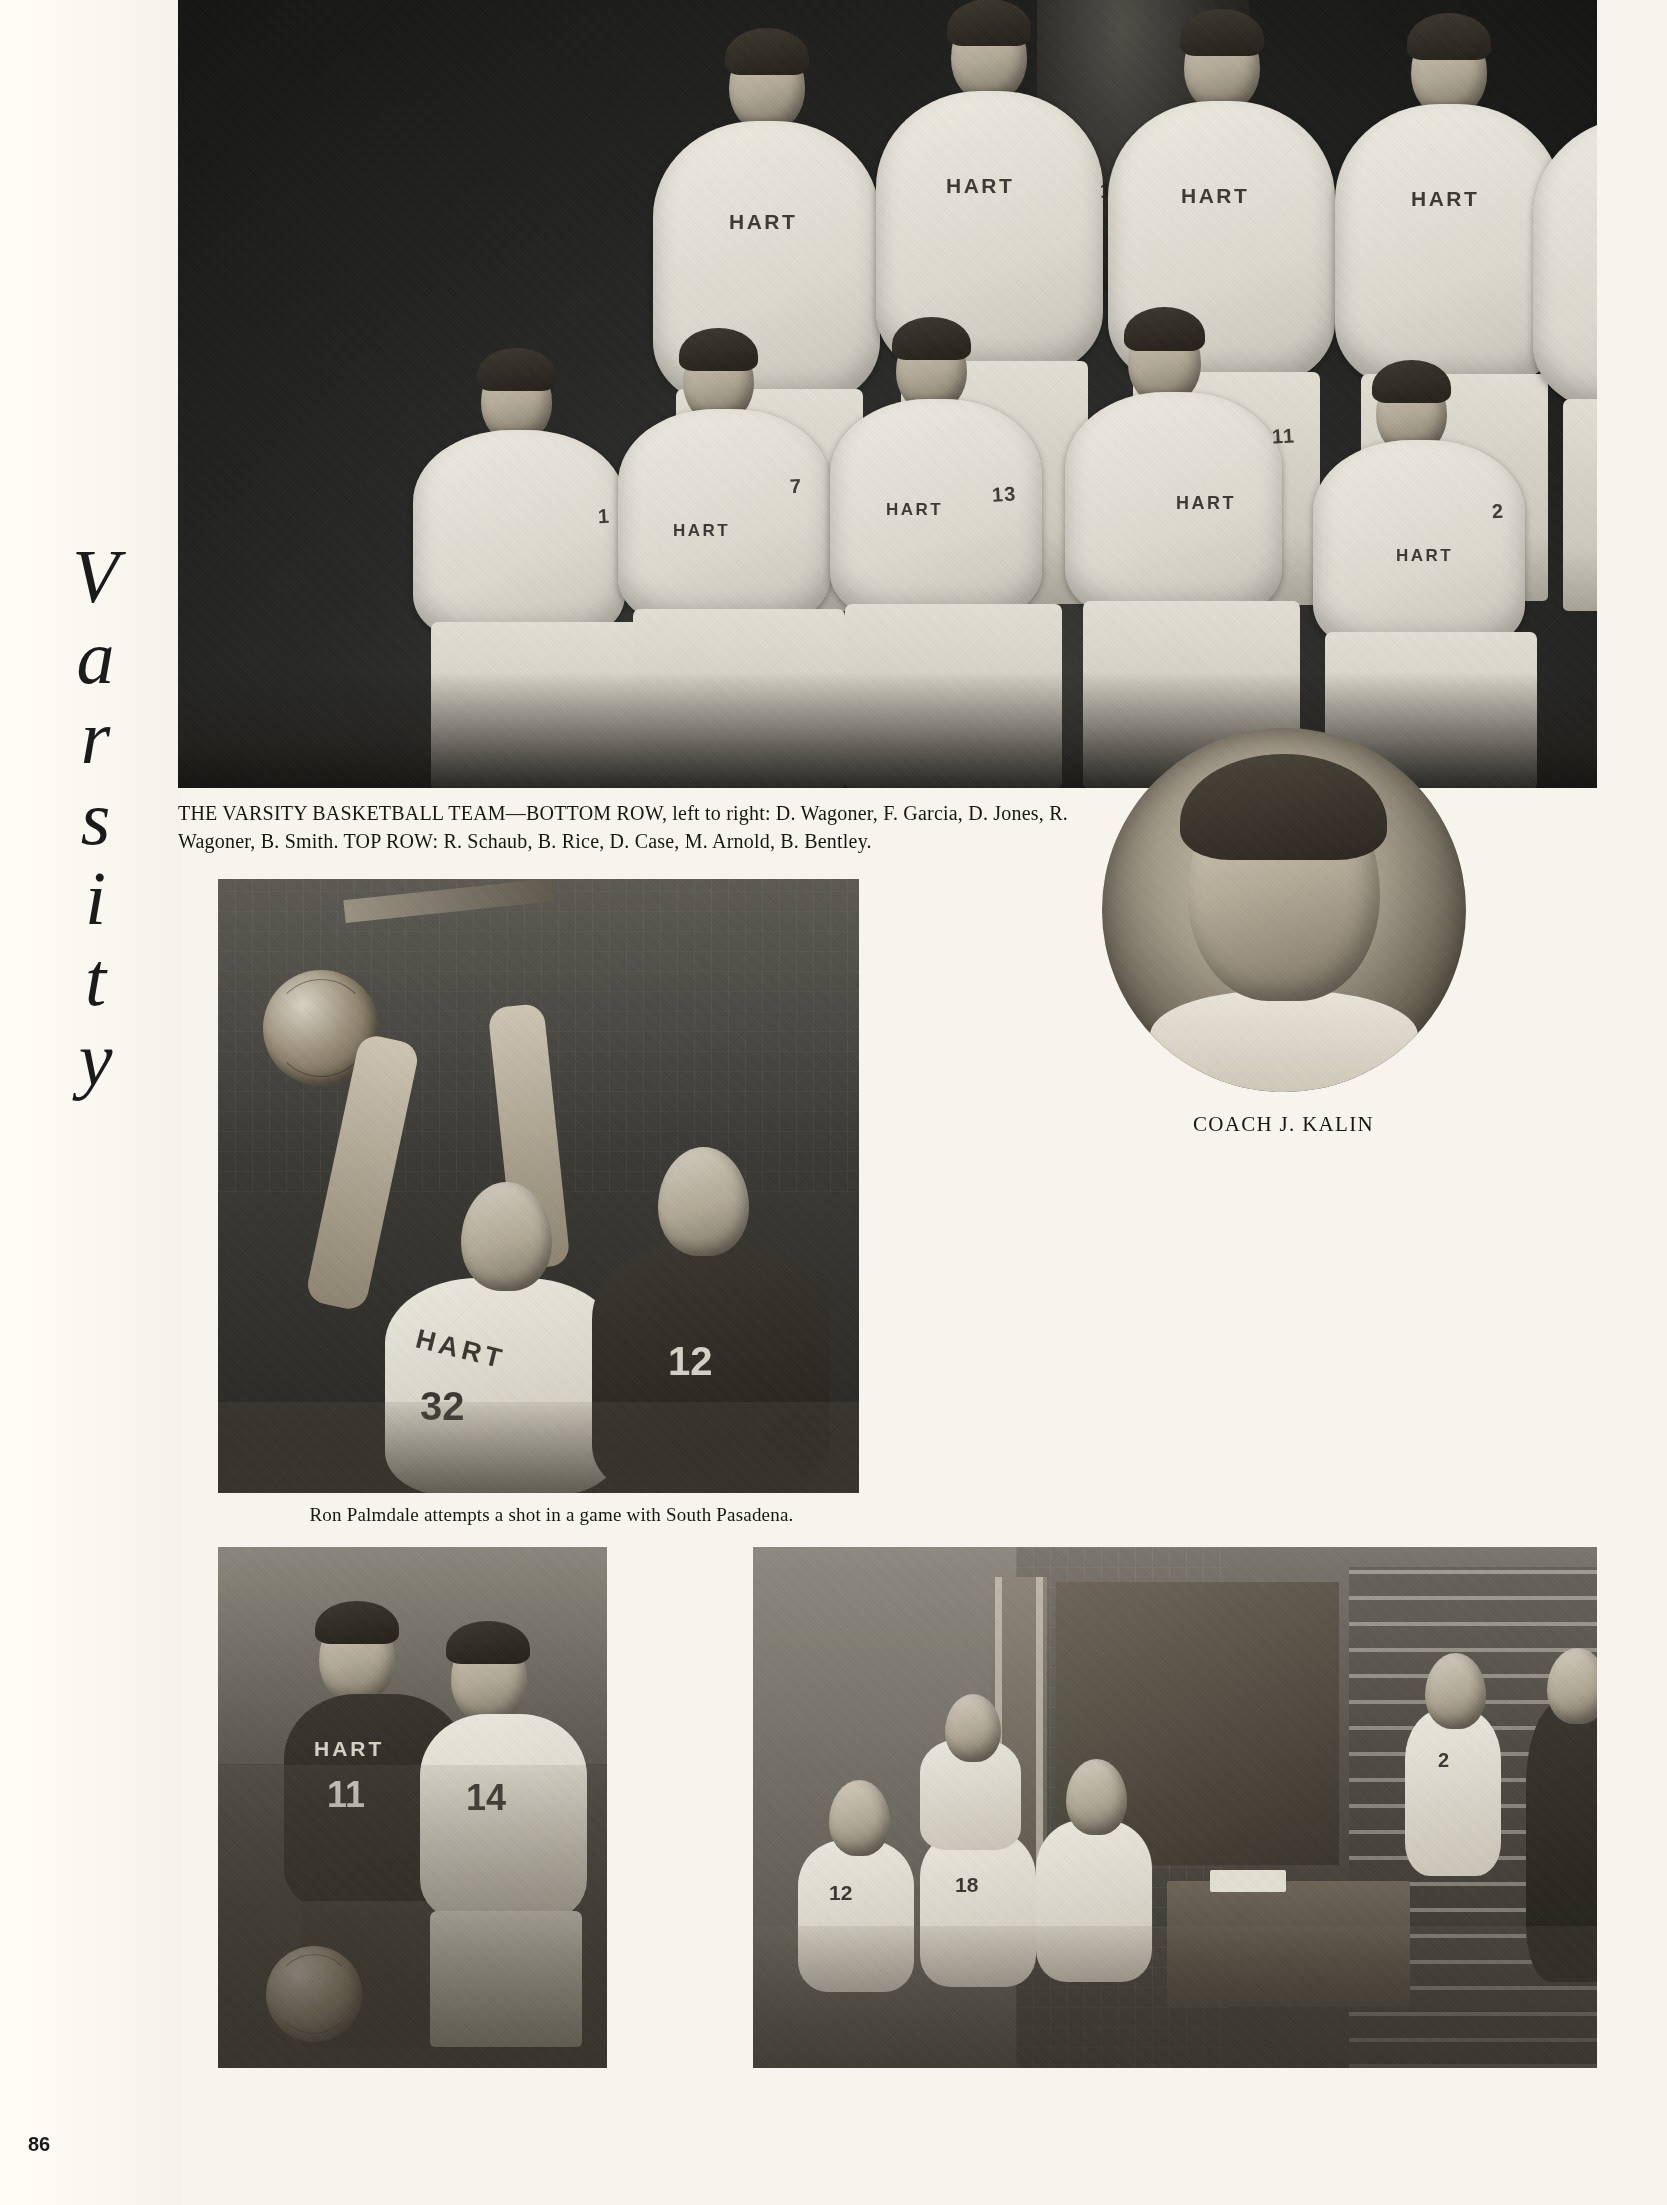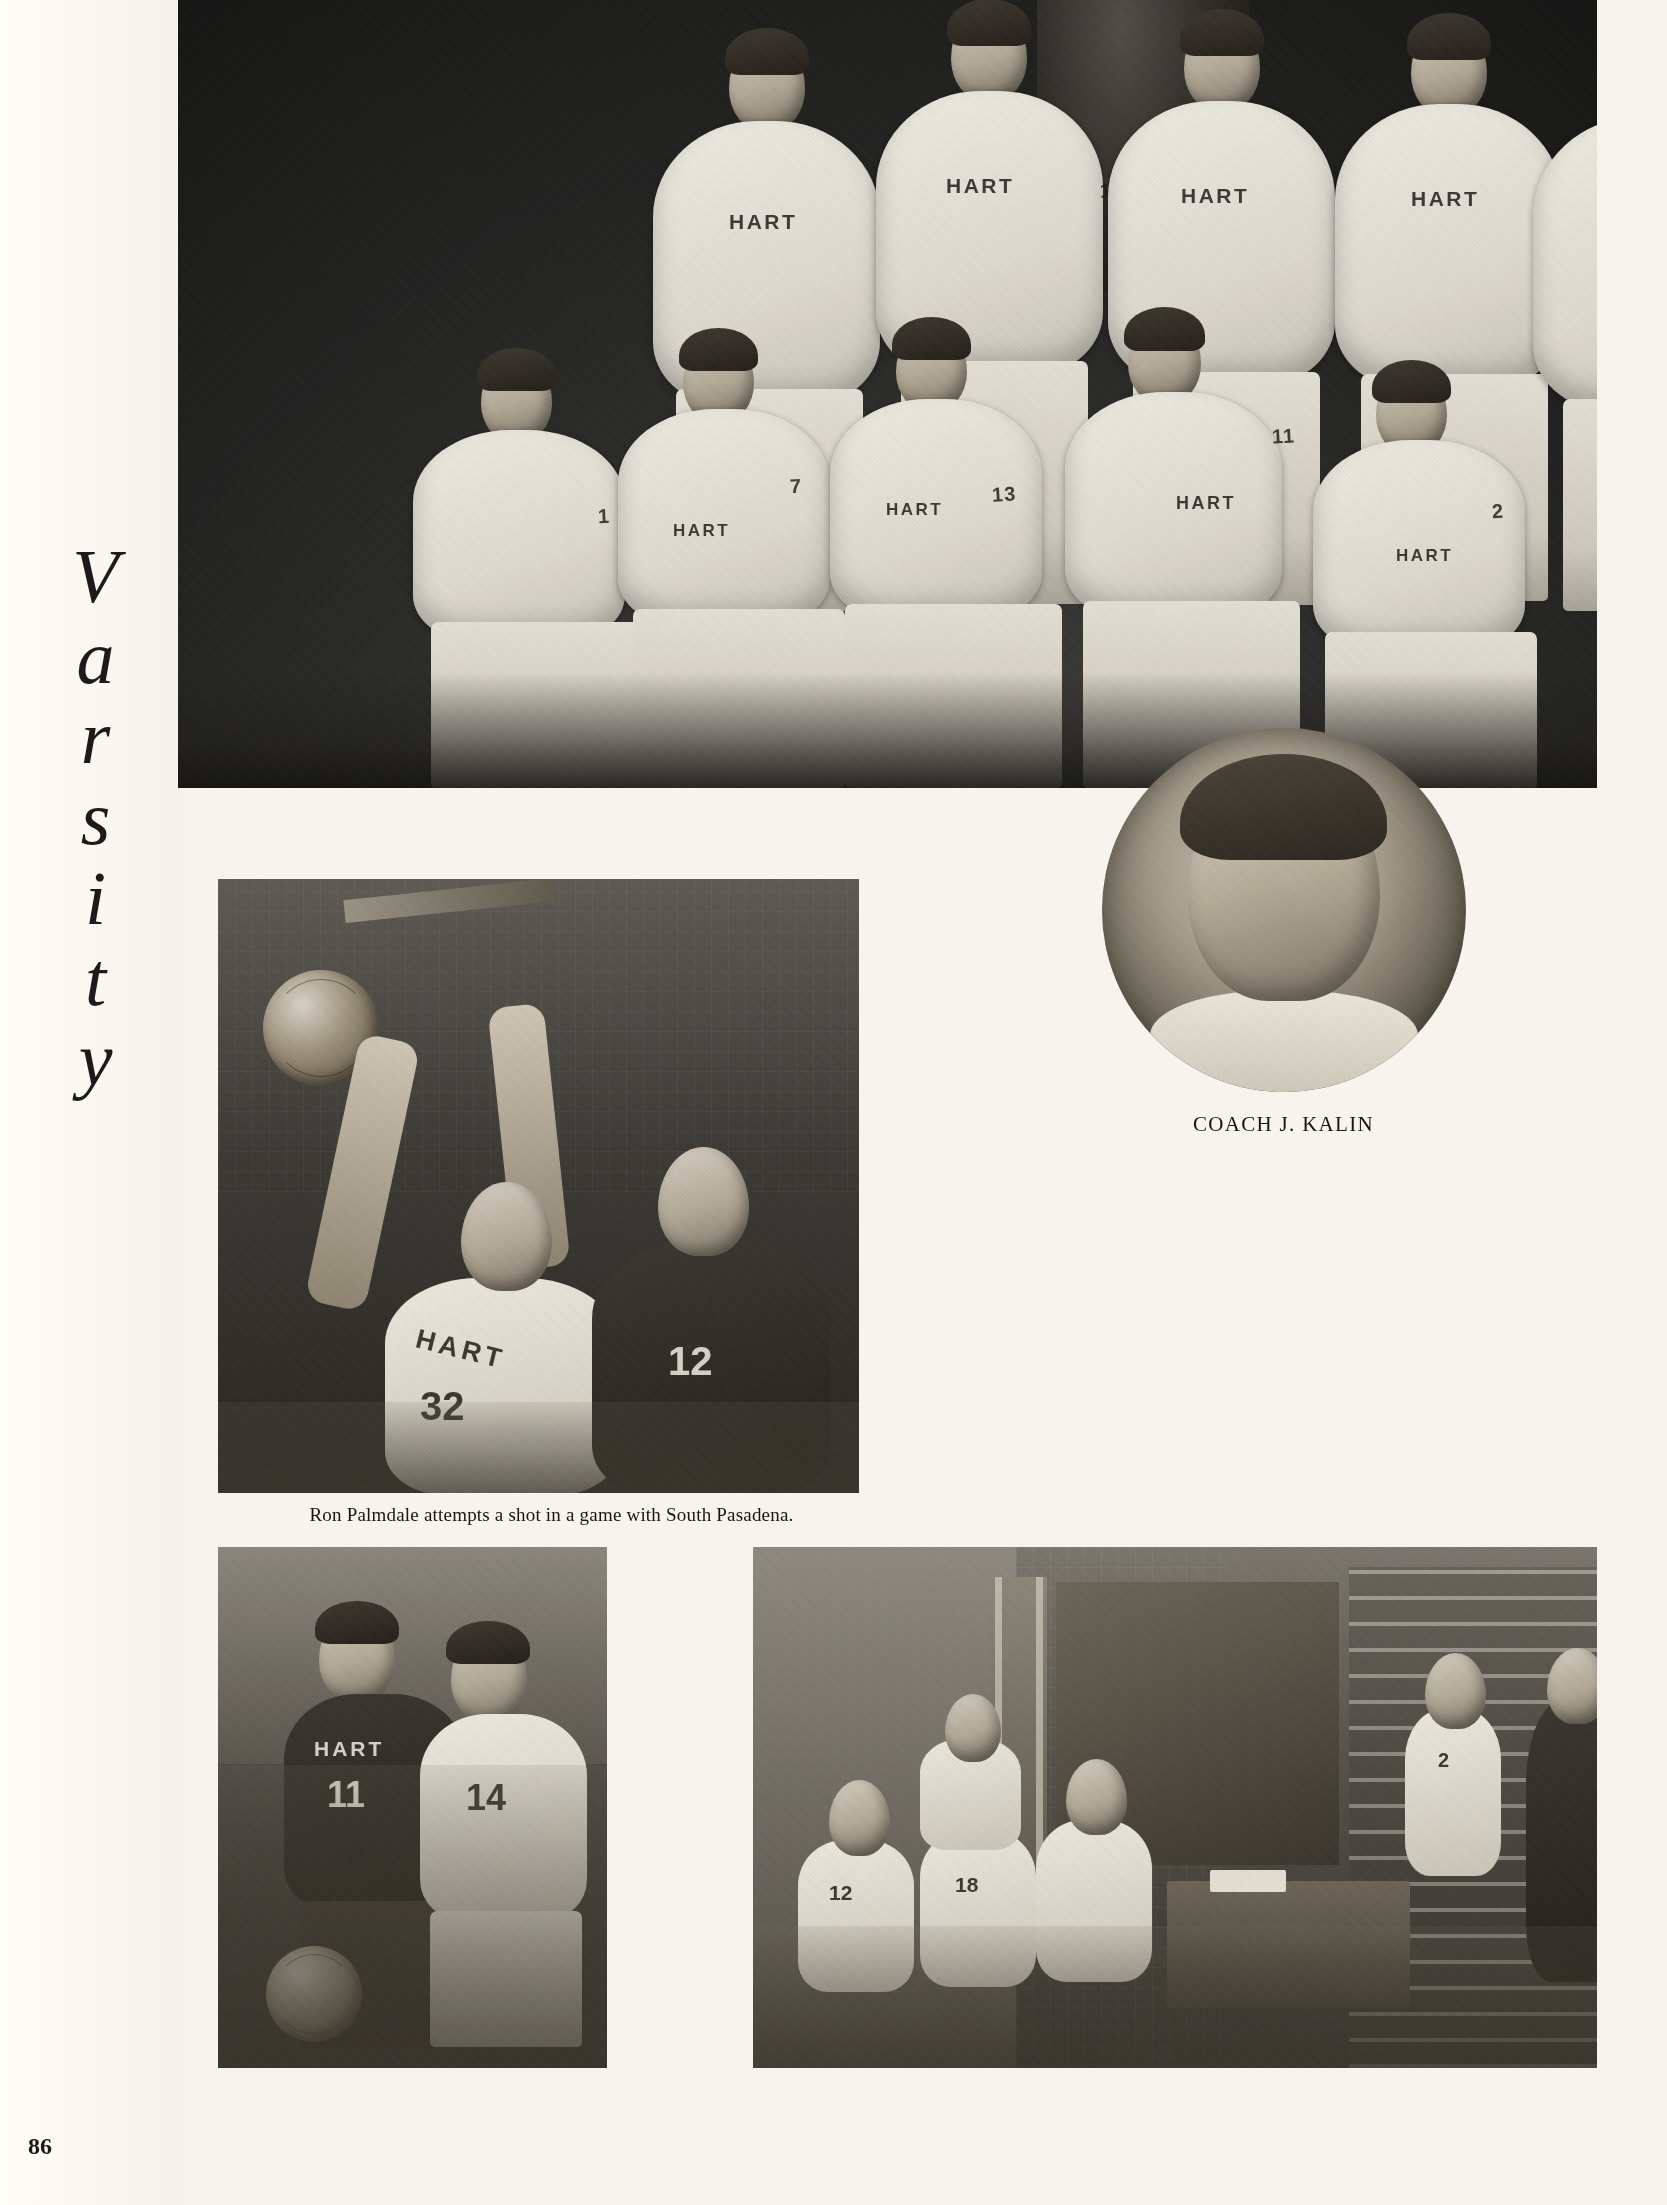--- a/index.html
+++ b/index.html
@@ -275,23 +275,23 @@
     line-height: 1.4;
   }
   #locker-caption {
     left: 753px; top: 2093px; width: 844px;
     font-size: 19px;
     text-align: center;
   }
   #page-number {
     position: absolute;
     left: 28px; top: 2133px;
-    font-family: Liberation Serif, serif;
+    font-family: Liberation Sans, sans-serif;
     font-weight: bold;
-    font-size: 24px;
+    font-size: 20px;
     color: #1a1a1a;
   }
 </style>
 </head>
 <body>
 
 <div class="page">
 
   <div class="varsity-word">
     <span>V</span>
@@ -369,20 +369,21 @@
       <div class="hair" style="left:1194px; top:360px; width:79px; height:43px;"></div>
       <div class="jersey" style="left:1135px; top:440px; width:212px; height:212px;"></div>
       <div class="jnum" style="left:1314px; top:500px;">2</div>
       <div class="jteam" style="left:1218px; top:546px; font-size:17px;">HART</div>
       <div class="legs" style="left:1147px; top:632px; width:212px; height:157px;"></div>
     </div>
     <div class="floorband"></div>
     <div class="grain"></div>
   </div>
 
+  <div class="caption" id="team-caption">THE VARSITY BASKETBALL TEAM—BOTTOM ROW, left to right: D. Wagoner, F. Garcia, D. Jones, R. Wagoner, B. Smith.  TOP ROW: R. Schaub, B. Rice, D. Case, M. Arnold, B. Bentley.</div>
 
   <div class="photo" id="coach-portrait">
     <div class="coach-collar"></div>
     <div class="coach-head"></div>
     <div class="coach-hair"></div>
     <div class="grain"></div>
   </div>
   <div class="caption" id="coach-label">COACH J. KALIN</div>
 
   <div id="season-text">

